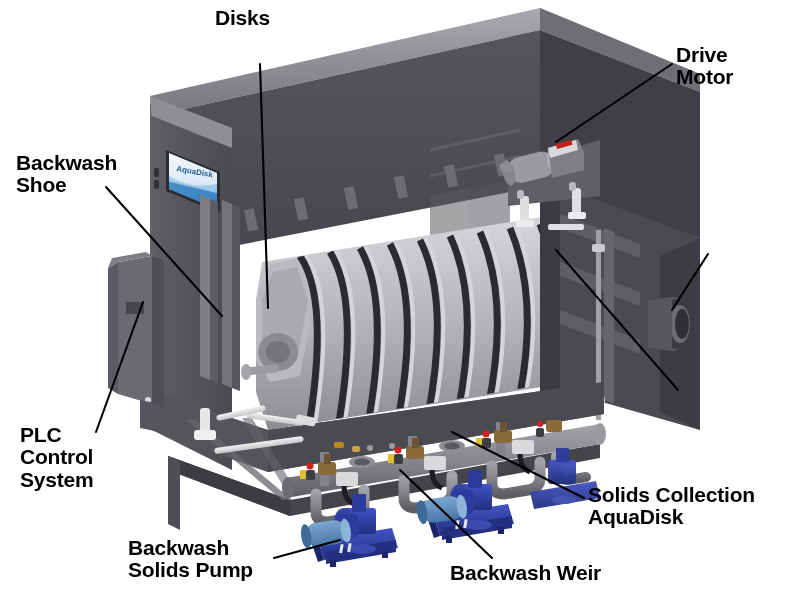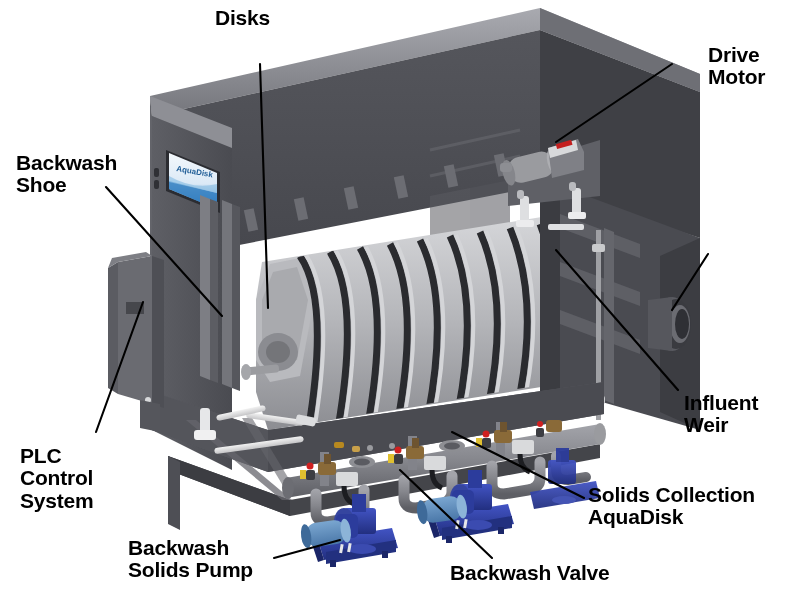--- a/index.html
+++ b/index.html
@@ -399,35 +399,33 @@
       <path class="leader" d="M 96,432 L 143,302"></path>
       <path class="leader" d="M 678,390 L 556,250"></path>
       <path class="leader" d="M 584,498 L 452,432"></path>
       <path class="leader" d="M 274,558 L 340,540"></path>
       <path class="leader" d="M 492,558 L 400,470"></path>
     </g>
   </svg>
 
   <div class="label" style="left:215px; top:7px;">Disks</div>
 
-  <div class="label" style="left:676px; top:44px;margin-left:32px;">Drive
+  <div class="label" style="left:676px; top:44px;">Drive
 Motor</div>
 
   <div class="label" style="left:16px; top:152px;">Backwash
 Shoe</div>
 
 
-  <div class="label" style="left:20px; top:424px;margin-top:21px;">PLC
+  <div class="label" style="left:20px; top:424px;">PLC
 Control
 System</div>
 
-  <div class="label" style="left:684px; top:392px;">Influent
-Weir</div>
 
   <div class="label" style="left:588px; top:484px;">Solids Collection
 AquaDisk</div>
 
   <div class="label" style="left:128px; top:537px;">Backwash
 Solids Pump</div>
 
-  <div class="label" style="left:450px; top:562px;">Backwash Valve</div>
+  <div class="label" style="left:450px; top:562px;">Backwash Weir</div>
 
 </div>
 
 </body></html>

